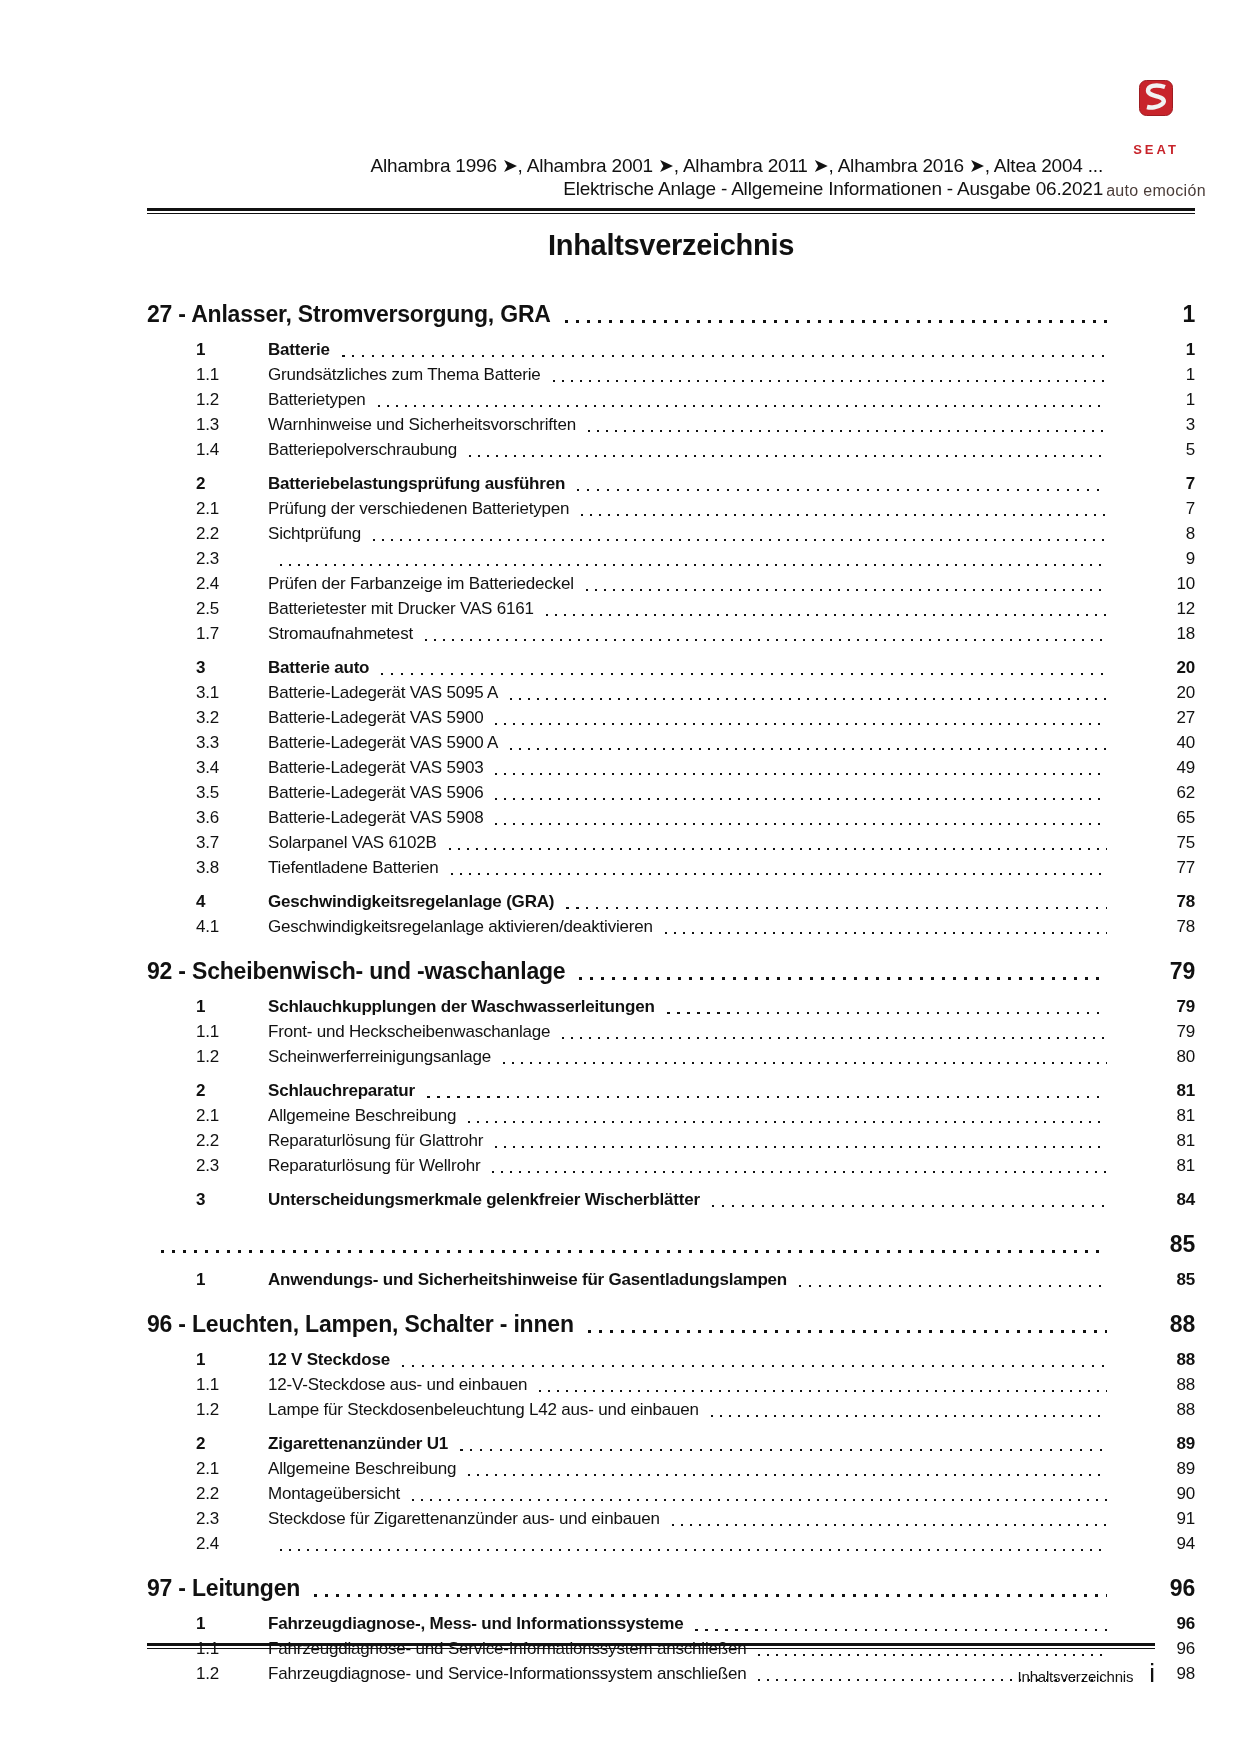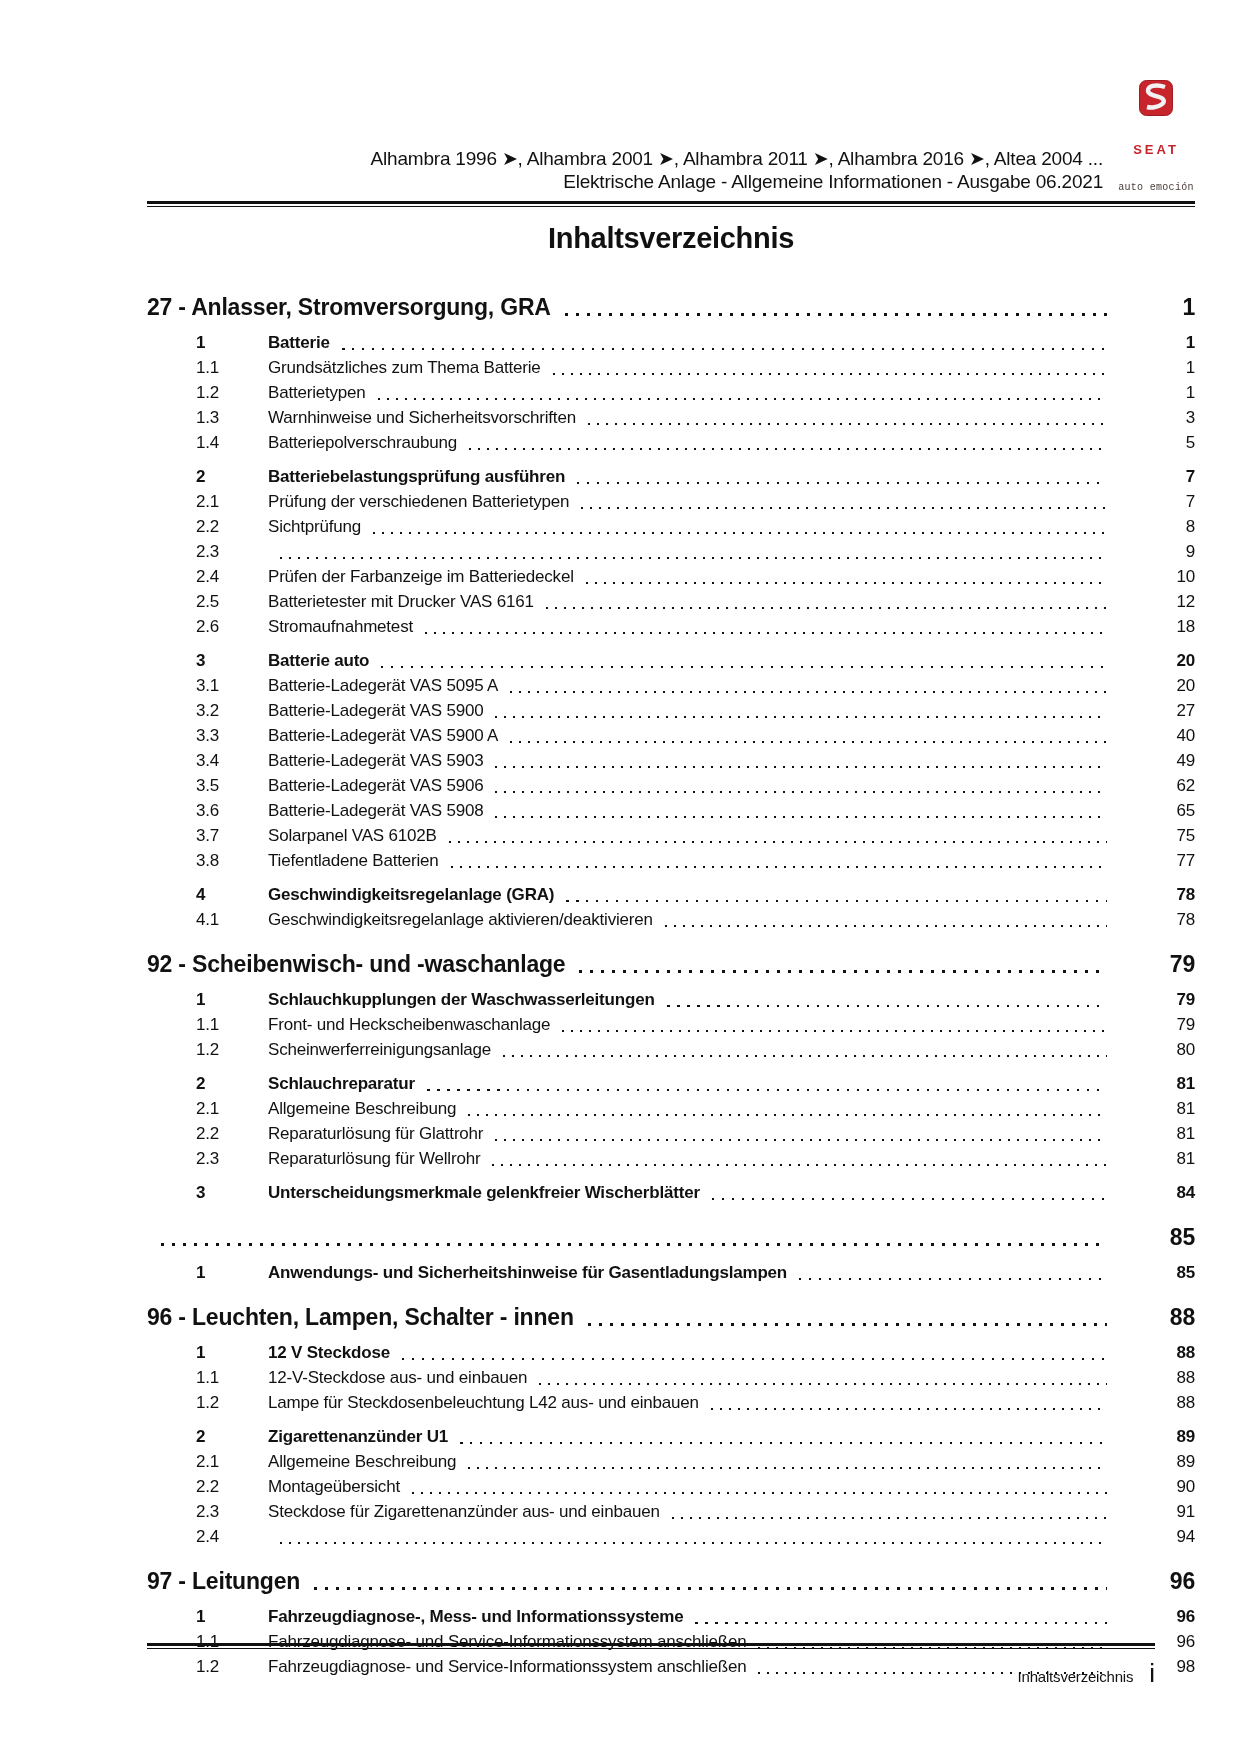--- a/index.html
+++ b/index.html
@@ -9,21 +9,21 @@
     background:#fff;color:#111;
     font-family:"Liberation Sans","DejaVu Sans",sans-serif;
     overflow:hidden;
   }
   .inner{margin:0 45px 0 147px;}
   
   .header{display:flex;align-items:flex-end;padding-top:80px;}
   .header-text{flex:1;text-align:right;font-size:19px;line-height:23px;letter-spacing:-0.2px;padding-right:14px;white-space:nowrap;}
   .logo{width:78px;flex:none;display:flex;flex-direction:column;align-items:center;gap:24px;}
   .logo .wordmark{font-size:13px;font-weight:700;letter-spacing:3px;color:#c8242b;margin-top:2px;}
-  .logo .tagline{font-size:10px;color:#4a3c38;letter-spacing:0.3px;margin-top:1px;white-space:nowrap;font-family:Liberation Mono, monospace;}
+  .logo .tagline{font-size:16px;color:#4a3c38;letter-spacing:0.3px;margin-top:1px;white-space:nowrap;}
   .rule{margin-top:8px;border-top:3px solid #111;border-bottom:1px solid #111;height:2px;}
   
   .page-title{text-align:center;font-size:29px;font-weight:700;line-height:34px;margin-top:14px;margin-bottom:38px;letter-spacing:-0.3px;}
   
   .row{display:flex;align-items:flex-end;line-height:25px;font-size:17px;letter-spacing:-0.2px;white-space:nowrap;}
   .row .num{flex:none;margin-left:49px;width:72px;}
   .row .title{flex:none;}
   .row .dots{flex:1;height:2px;margin:0 26px 5px 12px;
     background-image:repeating-linear-gradient(to right,#111 0 2px,transparent 2px 9px);}
   .row .page-num{flex:none;width:62px;text-align:right;}
@@ -127,21 +127,21 @@
           <span class="dots"></span>
           <span class="page-num">10</span>
         </div>
         <div class="row sub">
           <span class="num">2.5</span>
           <span class="title">Batterietester mit Drucker VAS 6161</span>
           <span class="dots"></span>
           <span class="page-num">12</span>
         </div>
         <div class="row sub">
-          <span class="num">2.6</span>
+          <span class="num">1.7</span>
           <span class="title">Stromaufnahmetest</span>
           <span class="dots"></span>
           <span class="page-num">18</span>
         </div>
         <div class="row sec">
           <span class="num">3</span>
           <span class="title">Batterie auto</span>
           <span class="dots"></span>
           <span class="page-num">20</span>
         </div>

